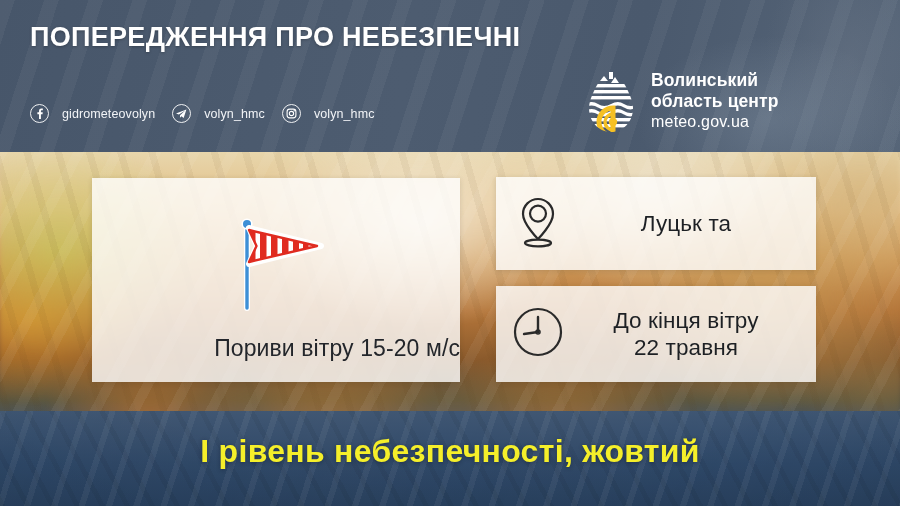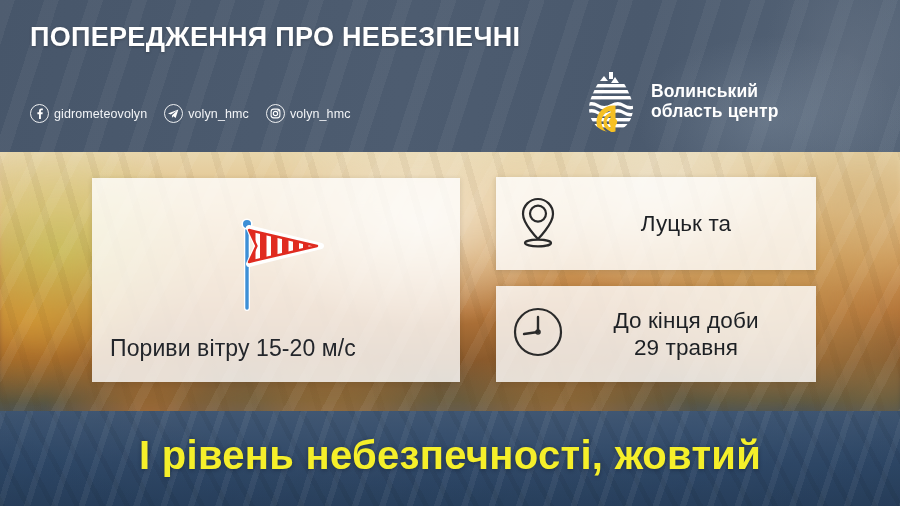--- a/index.html
+++ b/index.html
@@ -83,21 +83,21 @@
 
   .title{
     position:absolute;left:30px;top:20px;width:540px;
     color:#ffffff;font-weight:bold;font-size:27px;line-height:1.28;
     letter-spacing:.3px;text-transform:uppercase;
     text-shadow:0 1px 3px rgba(0,0,0,.25);
   }
   .title .l2{display:block;}
 
   .socials{position:absolute;left:30px;top:104px;display:flex;align-items:center;gap:17px;}
-  .social{display:flex;align-items:center;gap:5px;}
+  .social{display:flex;align-items:center;gap:13px;}
   .social .glyph{
     width:17px;height:17px;border-radius:50%;
     border:1.4px solid rgba(255,255,255,.9);
     display:flex;align-items:center;justify-content:center;
     color:#fff;font-size:10px;font-weight:bold;line-height:1;
     flex:0 0 auto;
   }
   .social .handle{color:#f2f4f7;font-size:12.5px;letter-spacing:.1px;}
 
   
@@ -111,36 +111,36 @@
     position:absolute;
     background:rgba(255,255,255,.80);
     box-shadow:0 1px 5px rgba(60,50,30,.16);
   }
   .card-wind{left:92px;top:178px;width:368px;height:204px;}
   .card-place{left:496px;top:177px;width:320px;height:93px;}
   .card-time{left:496px;top:286px;width:320px;height:96px;}
 
   .wind-icon-wrap{position:absolute;left:0;right:0;top:26px;display:flex;justify-content:center;}
   .wind-label{
-    position:absolute;left:0;right:0;bottom:20px;text-align:left;
+    position:absolute;left:0;right:0;bottom:20px;text-align:right;
     color:#23262b;font-size:23px;letter-spacing:.1px;margin-left:18px;
   }
 
   .row-card{display:flex;align-items:center;height:100%;}
   .row-icon{width:84px;display:flex;align-items:center;justify-content:center;flex:0 0 auto;}
   .row-text{
     flex:1 1 auto;text-align:center;padding-right:24px;
     color:#1d2024;font-size:22.5px;line-height:1.22;letter-spacing:.1px;
   }
   .row-text .l2{display:block;}
 
   
   .danger{
     position:absolute;left:0;right:0;top:433px;text-align:center;
-    color:#f5ef2a;font-size:40px;font-weight:bold;letter-spacing:.3px;
+    color:#f5ef2a;font-size:32px;font-weight:bold;letter-spacing:.3px;
     text-shadow:0 1px 4px rgba(10,20,40,.45);
     z-index:5;
   }
 </style>
 </head>
 <body>
 
 <div id="poster">
 
   <div class="bg-layer bg-base"></div>
@@ -215,20 +215,21 @@
 
               <path d="M30 46 a14 14 0 0 0 -14 14 a14 14 0 0 0 14 14 z" fill="none" stroke="#f5c024" stroke-width="5"></path>
               <circle cx="30" cy="60" r="4.2" fill="#f5c024"></circle>
               <path d="M30 52 a8 8 0 0 0 -8 8 a8 8 0 0 0 8 8" fill="none" stroke="#f5c024" stroke-width="3.4"></path>
             </g>
           </svg>
         </span>
         <span class="logo-text">
           <span>Волинський</span><br>
           <span>область центр</span><br>
+          <span class="site">meteo.gov.ua</span>
         </span>
       </div>
 
     </div>
   </div>
 
   <div class="card card-wind">
     <div class="wind-icon-wrap">
       <span>
         <svg width="118" height="118" viewBox="0 0 118 118" aria-hidden="true">
@@ -287,21 +288,21 @@
         <span>
           <svg width="54" height="54" viewBox="0 0 54 54" aria-hidden="true">
             <circle cx="27" cy="27" r="23" fill="none" stroke="#2a2a2a" stroke-width="2.2"></circle>
             <line x1="27" y1="27" x2="27" y2="12" stroke="#2a2a2a" stroke-width="2.4" stroke-linecap="round"></line>
             <line x1="27" y1="27" x2="13" y2="29" stroke="#2a2a2a" stroke-width="2.4" stroke-linecap="round"></line>
             <circle cx="27" cy="27" r="2" fill="none" stroke="#2a2a2a" stroke-width="1.6"></circle>
           </svg>
         </span>
       </div>
       <div class="row-text">
-        <span>До кінця доби</span>
-        <span class="l2">29 травня</span>
+        <span>До кінця вітру</span>
+        <span class="l2">22 травня</span>
       </div>
     </div>
   </div>
 
   <div class="danger">І рівень небезпечності, жовтий</div>
 
 </div>
 
 </body></html>

